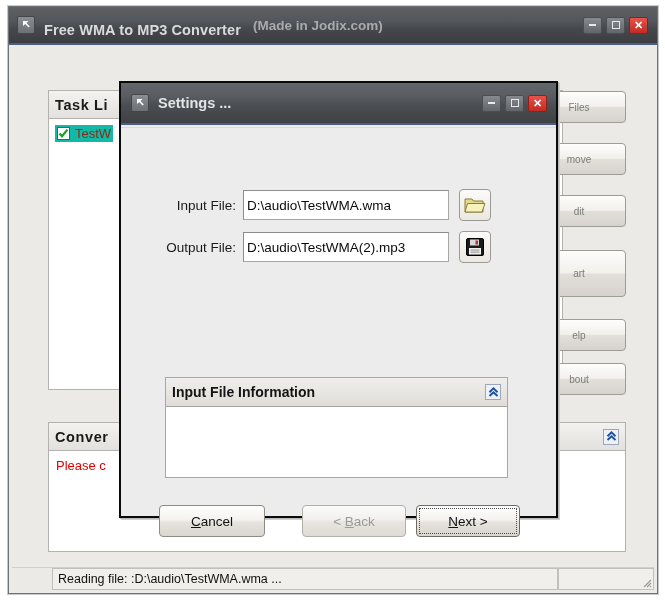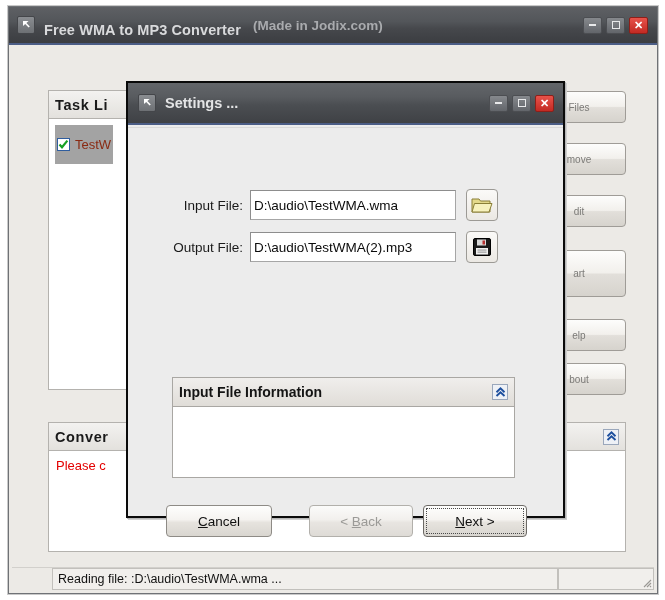--- a/index.html
+++ b/index.html
@@ -95,22 +95,22 @@
     background: #eef1f6;
     border: 1px solid #9aa7bb;
     display: flex; align-items: center; justify-content: center;
   }
   .group-body { position: absolute; left: 0; right: 0; top: 28px; bottom: 0; background: #fff; overflow: hidden; }
 
   
   .task-item {
     display: flex; align-items: center;
     margin: 6px 4px 0 6px;
-    padding: 12px 2px;
-    background: #a3a3a3;
+    padding: 1px 2px;
+    background: #14b8a6;
     width: max-content;
   }
   .chk {
     width: 13px; height: 13px;
     border: 1px solid #2f5d9e;
     background: #fff;
     display: flex; align-items: center; justify-content: center;
     flex: none;
   }
   .task-label {
@@ -159,21 +159,21 @@
   #status-main { flex: 1 1 auto; }
   #status-side { width: 96px; position: relative; }
   .grip {
     position: absolute; right: 1px; bottom: 1px;
     width: 12px; height: 12px;
   }
 
   
   #dialog {
     position: absolute;
-    left: 126px; top: 81px;
+    left: 119px; top: 81px;
     width: 439px; height: 437px;
     background: #ececec;
     border: 2px solid #0a0a0a;
     box-shadow: 1px 1px 0 #b7b7b7, 2px 2px 0 #d0d0d0;
     z-index: 50;
   }
   #dlg-titlebar {
     height: 42px;
     background: linear-gradient(to bottom, #63666a 0%, #585b5f 35%, #4b4e52 55%, #3f4145 100%);
     border-bottom: 2px solid #4b5d86;

